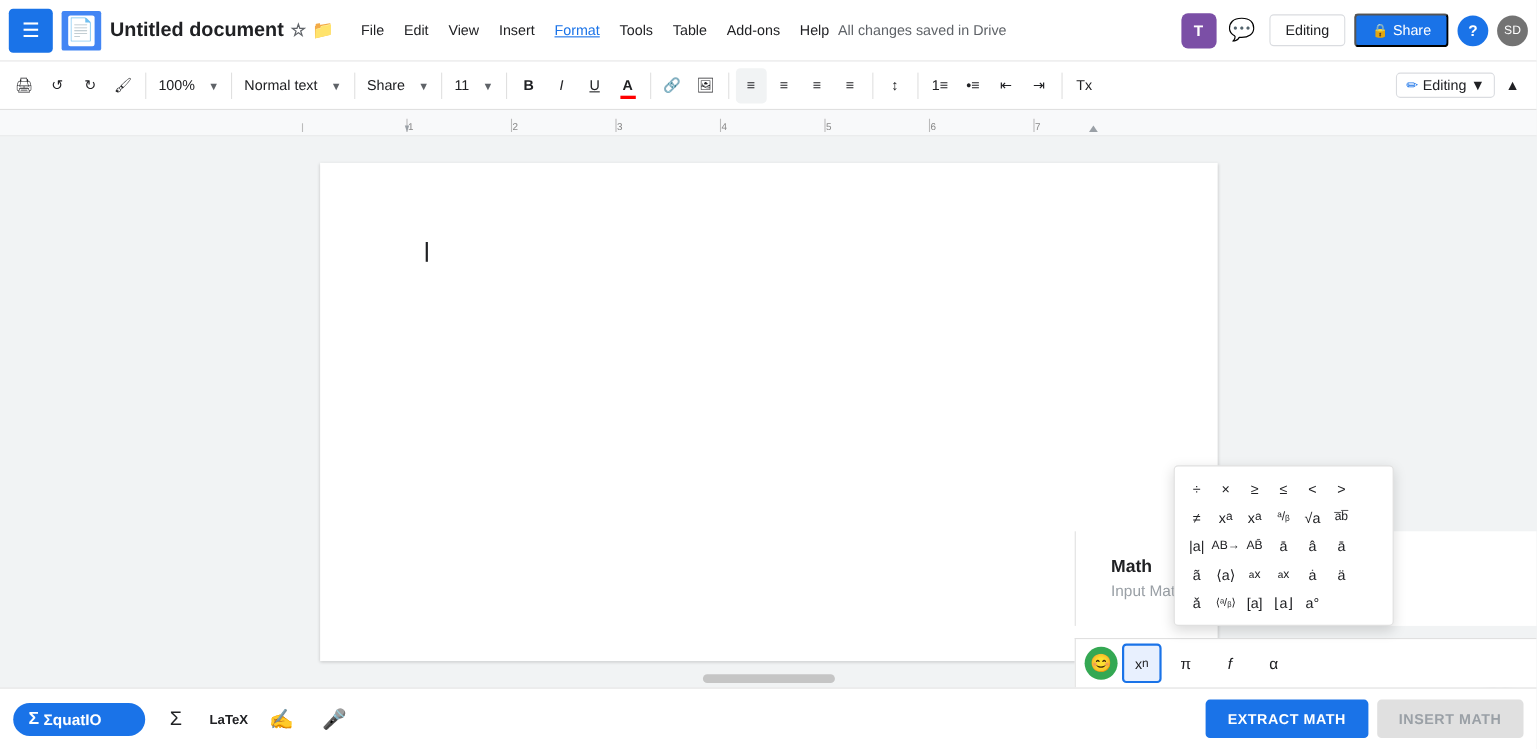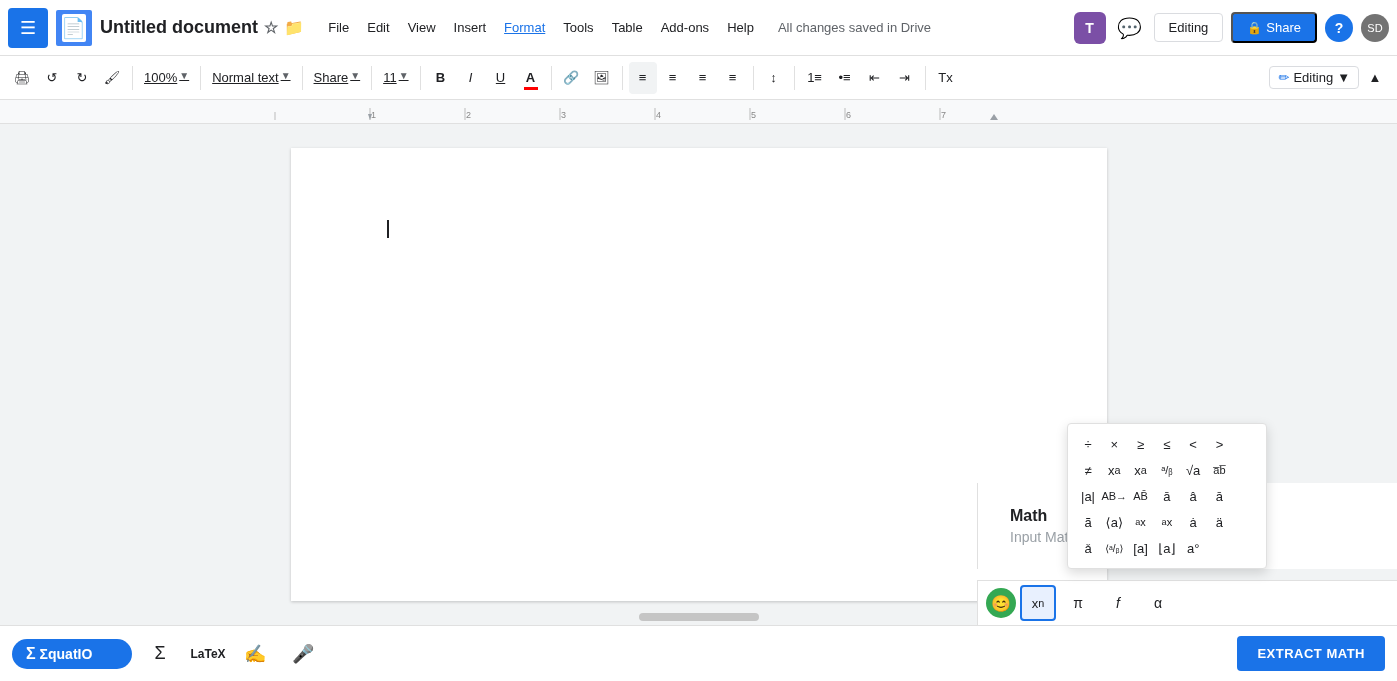--- a/index.html
+++ b/index.html
@@ -55,21 +55,21 @@
     }
     #menu-bar {
       display: flex; align-items: flex-start; gap: 2px;
       font-size: 13px; color: #202124;
     }
     .menu-item {
       padding: 4px 8px; cursor: pointer; border-radius: 4px;
     }
     .menu-item.format { color: #1a73e8; text-decoration: underline; }
     #save-status {
-      margin-left: 16px; font-size: 13px; color: #5f6368; white-space: nowrap;
+      font-size: 13px; color: #5f6368; white-space: nowrap;
     }
     #top-right {
       margin-left: auto; display: flex; align-items: center; gap: 8px;
     }
     #texthelp-icon {
       width: 32px; height: 32px; background: #7b4fa6; border-radius: 6px;
       display: flex; align-items: center; justify-content: center;
       color: #fff; font-size: 14px; font-weight: bold; cursor: pointer;
     }
     #chat-icon-btn {
@@ -102,23 +102,23 @@
       height: 44px; background: #fff;
       padding: 0 8px; border-bottom: 1px solid #e0e0e0;
       gap: 2px; flex-wrap: nowrap; overflow: hidden;
     }
     .tb-btn {
       height: 32px; min-width: 28px; display: flex; align-items: center; justify-content: center;
       cursor: pointer; border-radius: 4px; color: #202124; font-size: 13px; padding: 0 4px;
     }
     .tb-sep { width: 1px; height: 24px; background: #e0e0e0; margin: 0 4px; }
     .tb-dropdown {
-      display: flex; align-items: flex-start; gap: 2px;
+      display: flex; align-items: flex-end; gap: 12px;
       border: 1px solid transparent; border-radius: 4px;
-      padding: 2px 4px; cursor: pointer; font-size: 13px; color: #202124; text-decoration: underline;
+      padding: 2px 4px; cursor: pointer; font-size: 13px; color: #202124;
     }
     .tb-dropdown .arrow { font-size: 10px; color: #5f6368; }
     .tb-bold { font-weight: bold; }
     .tb-italic { font-style: italic; }
     .tb-underline { text-decoration: underline; }
     .editing-dropdown {
       display: flex; align-items: center; gap: 4px;
       border: 1px solid #dadce0; border-radius: 4px;
       padding: 3px 8px; cursor: pointer; font-size: 13px; color: #202124;
       margin-left: auto;
@@ -480,13 +480,14 @@
     <span id="equatio-sigma">Σ</span>
     <span>ΣquatIO</span>
   </div>
 
   <div class="btm-btn">Σ</div>
   <div class="btm-btn" style="font-size:12px;font-weight:bold;">LaTeX</div>
   <div class="btm-btn">✍</div>
   <div class="btm-btn">🎤</div>
 
   <button id="extract-math-btn">EXTRACT MATH</button>
+  <button id="insert-math-btn">INSERT MATH</button>
 </div>
 
 </body></html>

